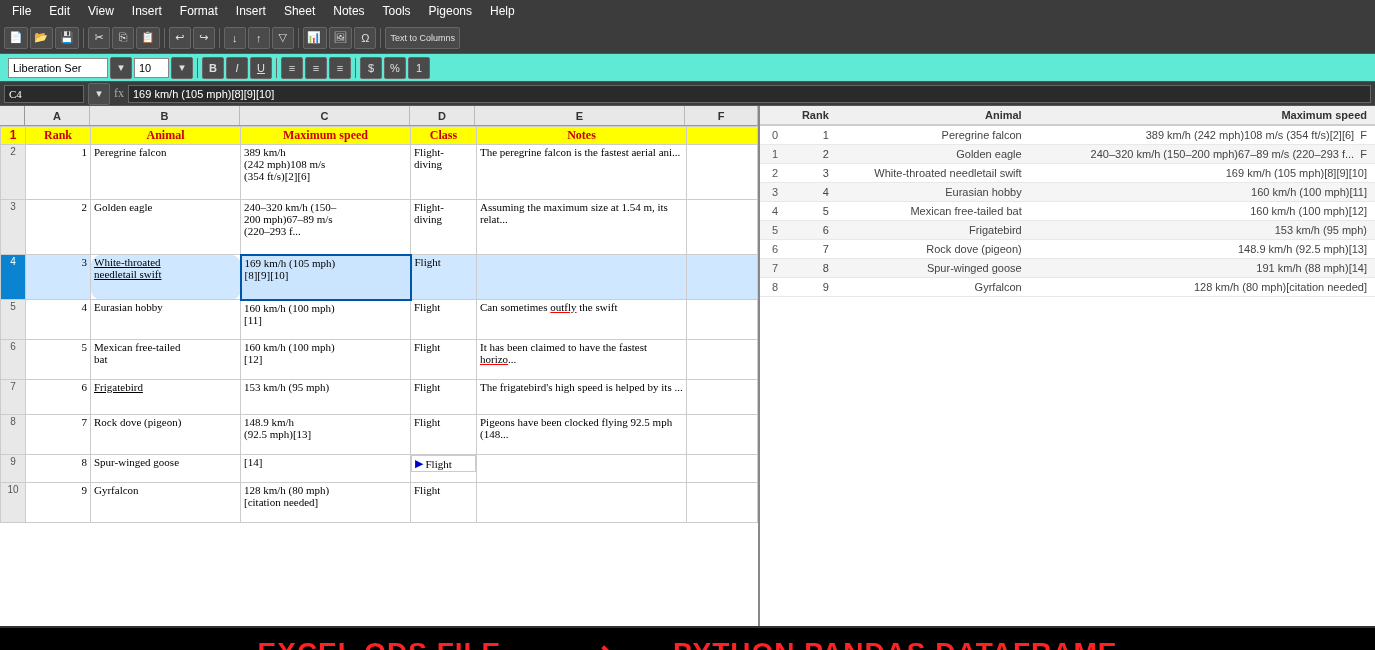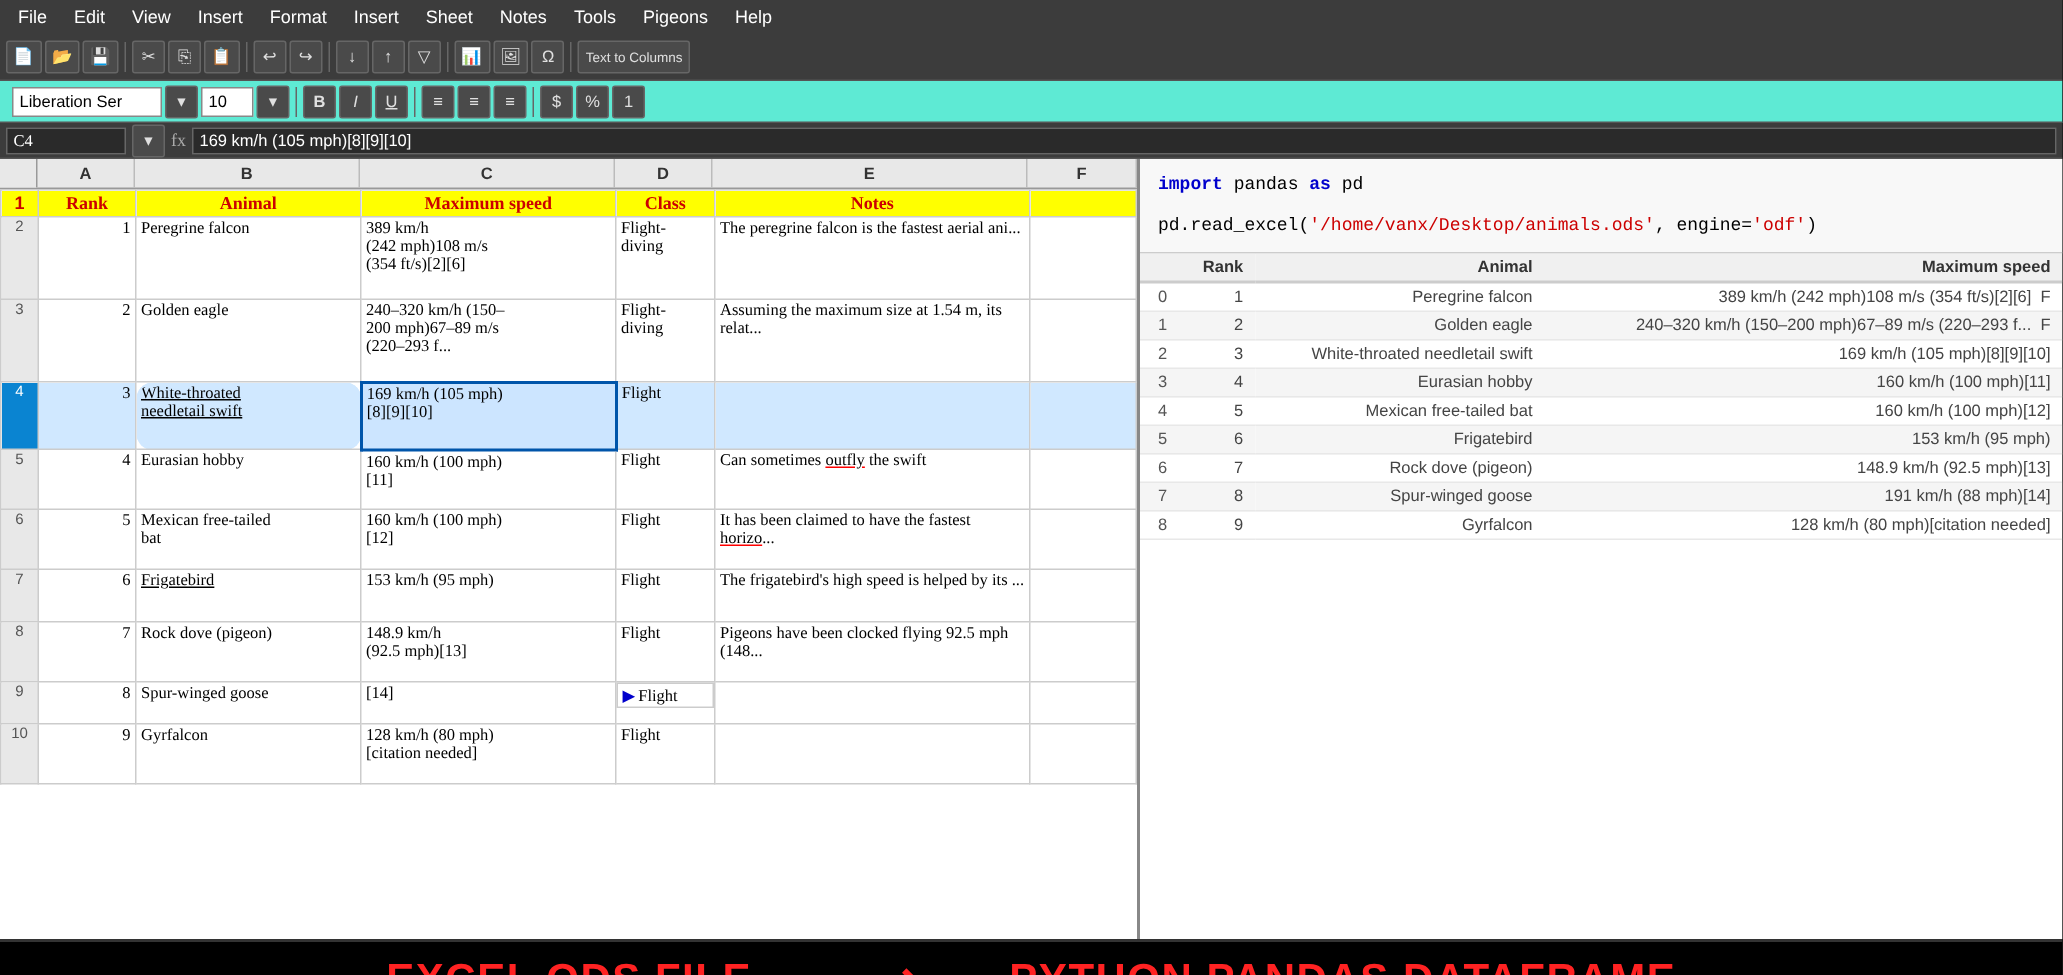--- a/index.html
+++ b/index.html
@@ -469,32 +469,20 @@
         <td class="col-c">128 km/h (80 mph)<br>[citation needed]</td>
         <td class="col-d">Flight</td>
         <td class="col-e"></td>
         <td></td>
       </tr>
     </tbody>
       </table>
   </div>
 
   <div class="pandas-side">
-    <div class="code-block">
-      <div>
-        <span class="kw">import</span>
-        <span> pandas </span>
-        <span class="kw">as</span>
-        <span> pd</span>
-      </div>
-      <div style="height:8px;"></div>
-      <div>
-        <span>pd.read_excel(</span><span class="str">'/home/vanx/Desktop/animals.ods'</span><span>, engine=</span><span class="str">'odf'</span><span>)</span>
-      </div>
-    </div>
 
     <div class="df-table-container">
       <table class="df-table">
         <thead>
           <tr>
             <th></th>
             <th>Rank</th>
             <th>Animal</th>
             <th>Maximum speed</th>
           </tr>

